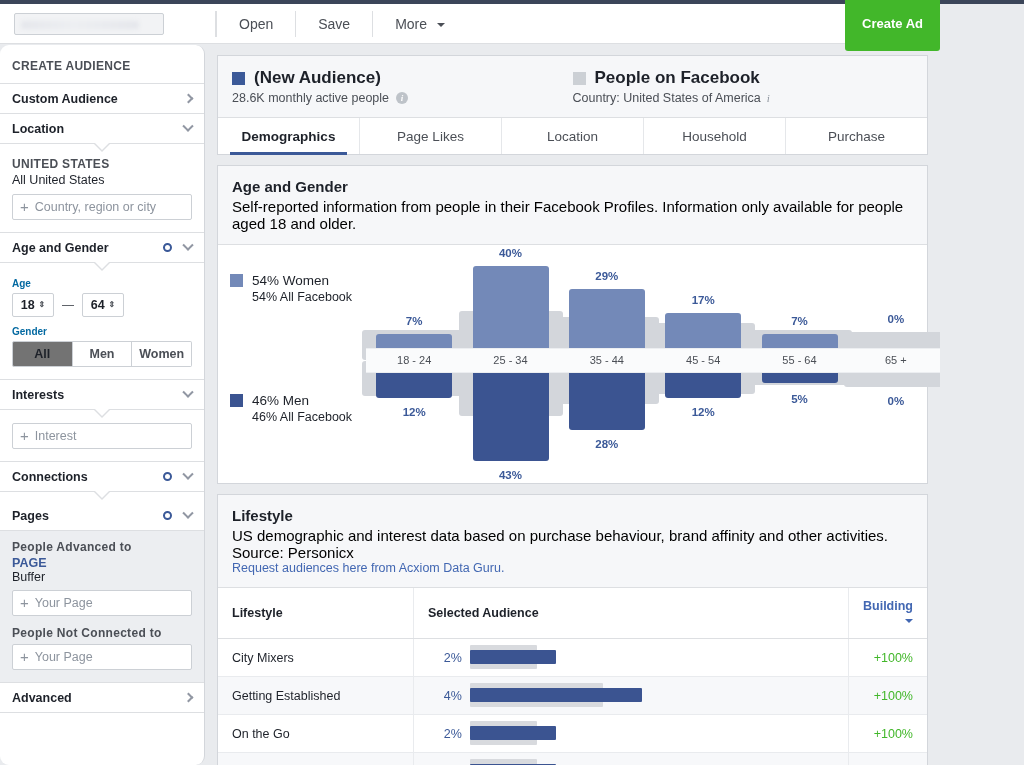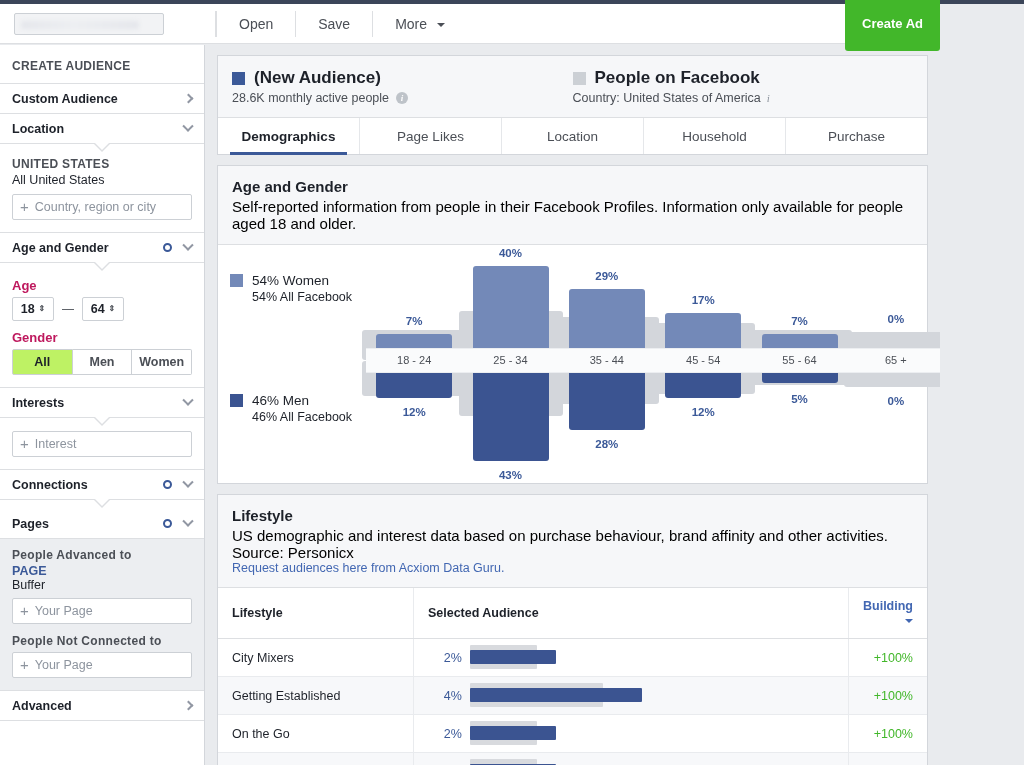--- a/index.html
+++ b/index.html
@@ -54,20 +54,21 @@
     border: none; border-radius: 3px;
     font-size: 13px; font-weight: bold; font-family: inherit;
     padding: 20px 17px; cursor: pointer;
   }
 
   
   .sidebar {
     position: absolute; top: 45px; left: 0; width: 205px; height: 720px;
     background: #fff; border-right: 1px solid #d3d6db;
     overflow: hidden;
+    border-radius: 9px;
   }
   .sb-head {
     font-size: 12px; font-weight: bold; color: #4b4f56;
     letter-spacing: .3px; padding: 14px 12px 10px 12px;
     border-bottom: 1px solid #dddfe2;
   }
   .sb-row {
     height: 30px; display: flex; align-items: center;
     padding: 0 12px; border-bottom: 1px solid #dddfe2;
     font-size: 12.5px; font-weight: bold; color: #1d2129; cursor: pointer;
@@ -108,36 +109,36 @@
     letter-spacing:.3px; margin-bottom: 2px;
   }
   .subtle { font-size: 12.5px; color: #1d2129; margin-bottom: 7px; }
   .pill-input {
     width: 100%; height: 26px; background: #fff;
     border: 1px solid #ccd0d5; border-radius: 2px;
     display: flex; align-items: center; padding: 0 7px;
     font-size: 12.5px; color: #8d949e; cursor: text;
   }
   .plusg { color:#8d949e; font-size: 15px; margin-right: 6px; line-height:0; }
-  .fieldlabel { font-size: 13px; font-weight: bold; color:#be185d; margin: 9px 0 4px; }
+  .fieldlabel { font-size: 10px; font-weight: bold; color:#0369a1; margin: 9px 0 4px; }
   .agerow { display: flex; align-items: center; gap: 8px; }
   .agesel {
     width: 42px; height: 24px; border: 1px solid #ccd0d5; border-radius: 2px;
     background: #fff; font-size: 12.5px; font-weight:bold; color:#1d2129;
     display:flex; align-items:center; justify-content:center; gap:4px; cursor:pointer;
   }
   .spin { font-size: 8px; color:#4b4f56; line-height: 8px; }
   .dash { color:#4b4f56; }
   .segctl { display: flex; width: 100%; margin-top: 2px; }
   .seg {
     flex:1; height: 26px; line-height: 24px; text-align: center;
     font-size: 12.5px; font-weight: bold; color:#4b4f56;
     border: 1px solid #ccd0d5; border-left: none; background: #fff; cursor:pointer;
   }
-  .seg:first-child { border-left: 1px solid #ccd0d5; border-radius: 2px 0 0 2px; background:#bef264; color:#1d2129;}
+  .seg:first-child { border-left: 1px solid #ccd0d5; border-radius: 2px 0 0 2px; background:#737373; color:#1d2129;}
   .seg:last-child { border-radius: 0 2px 2px 0; }
   .pagelink { font-size: 12.5px; font-weight:bold; color:#3b5998; cursor:pointer; }
   .plainname { font-size: 12.5px; color:#1d2129; margin-bottom: 6px; }
 
   
   .main { position: absolute; top: 45px; left: 205px; width: 735px; height: 720px; overflow: hidden; }
   .card {
     background: #fff; border: 1px solid #d3d6db; margin: 10px 12px 0 12px;
   }
   .card-hd {

